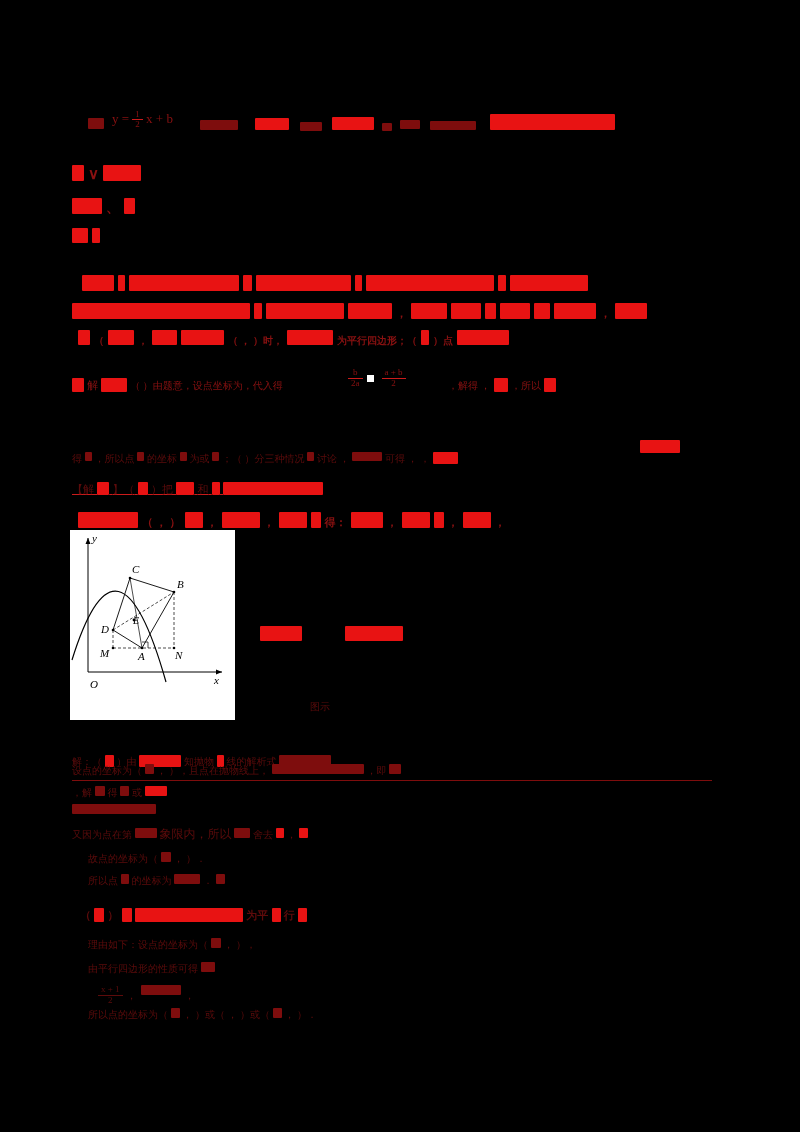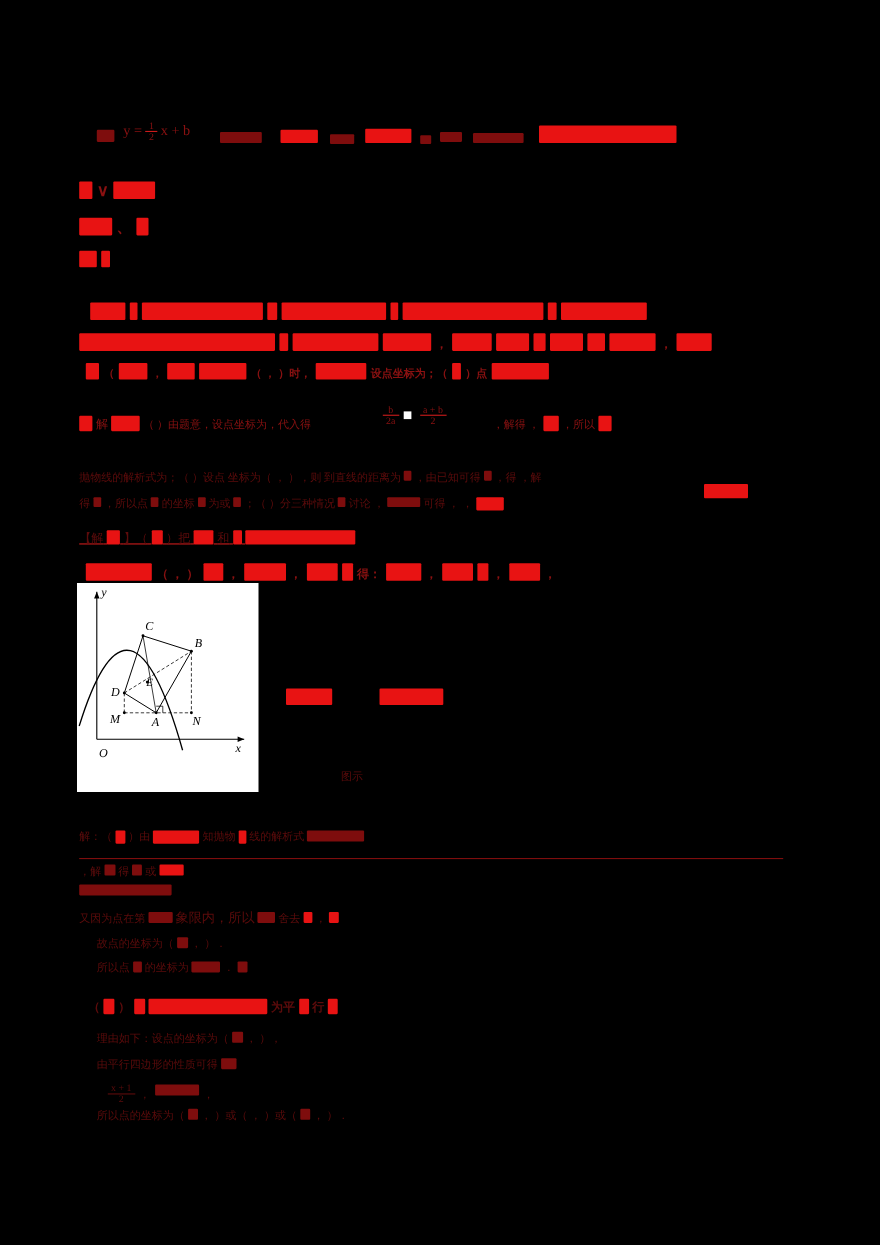--- a/index.html
+++ b/index.html
@@ -183,21 +183,21 @@
   </div>
   <div class="line big bold" style="left:78px; top:330px;">
     <span class="blk2" style="width:12px;height:15px;">&nbsp;</span>
     <span class="dark" style="font-size:10px;">（</span>
     <span class="blk2" style="width:26px;height:15px;">&nbsp;</span>
     <span class="dark" style="font-size:10px;">，</span>
     <span class="blk2" style="width:25px;height:15px;">&nbsp;</span>
     <span class="blk2" style="width:43px;height:15px;">&nbsp;</span>
     <span class="dark" style="font-size:10px;">（ ，  ）时，</span>
     <span class="blk2" style="width:46px;height:15px;">&nbsp;</span>
-    <span class="dark" style="font-size:10px;">设点坐标为；（</span>
+    <span class="dark" style="font-size:10px;">为平行四边形；（</span>
     <span class="blk2" style="width:8px;height:15px;">&nbsp;</span>
     <span class="dark" style="font-size:10px;">）点</span>
     <span class="blk2" style="width:52px;height:15px;">&nbsp;</span>
   </div>
 
   <div class="line med" style="left:72px; top:378px;">
     <span class="blk2 bold" style="width:12px;height:14px;">&nbsp;</span>
     <span class="dark" style="font-size:11px;"> 解 </span>
     <span class="blk2 bold" style="width:26px;height:14px;">&nbsp;</span>
     <span class="dark" style="font-size:10px;">（ ）由题意，设点坐标为，代入得</span>
@@ -213,28 +213,20 @@
       <span class="den">2</span>
     </span>
   </div>
   <div class="line med" style="left:448px; top:378px;">
     <span class="dark" style="font-size:10px;">，解得   ，</span>
     <span class="blk2 bold" style="width:14px;height:14px;">&nbsp;</span>
     <span class="dark" style="font-size:10px;">，所以</span>
     <span class="blk2 bold" style="width:12px;height:14px;">&nbsp;</span>
   </div>
 
-  <div class="line small" style="left:72px; top:428px;">
-    <span class="darker" style="font-size:10px;">抛物线的解析式为；（  ）设点  坐标为（  ，  ），则  到直线的距离为</span>
-    <span class="blk" style="width:7px;height:9px;">&nbsp;</span>
-    <span class="darker" style="font-size:10px;">，由已知可得</span>
-    <span class="blk" style="width:7px;height:9px;">&nbsp;</span>
-    <span class="darker" style="font-size:10px;">，得</span>
-    <span class="darker" style="font-size:10px;">  ，解</span>
-  </div>
   <div class="line small" style="left:72px; top:452px;">
     <span class="darker" style="font-size:10px;">得</span>
     <span class="blk" style="width:7px;height:9px;">&nbsp;</span>
     <span class="darker" style="font-size:10px;">，所以点</span>
     <span class="blk" style="width:7px;height:9px;">&nbsp;</span>
     <span class="darker" style="font-size:10px;">的坐标</span>
     <span class="blk" style="width:7px;height:9px;">&nbsp;</span>
     <span class="darker" style="font-size:10px;">为或</span>
     <span class="blk" style="width:7px;height:9px;">&nbsp;</span>
     <span class="darker" style="font-size:10px;">；（  ）分三种情况</span>
@@ -335,20 +327,28 @@
   <div class="line small" style="left:72px; top:740px;margin-top:15px;">
     <span class="darker" style="font-size:10px;">解：（</span>
     <span class="blk2 bold" style="width:9px;height:12px;">&nbsp;</span>
     <span class="darker" style="font-size:10px;">）由</span>
     <span class="blk2 bold" style="width:42px;height:12px;">&nbsp;</span>
     <span class="darker" style="font-size:10px;">知抛物</span>
     <span class="blk2 bold" style="width:7px;height:12px;">&nbsp;</span>
     <span class="darker" style="font-size:10px;">线的解析式</span>
     <span class="blk" style="width:52px;height:10px;">&nbsp;</span>
   </div>
+  <div class="line small" style="left:72px; top:764px;">
+    <span class="darker" style="font-size:10px;">设点的坐标为（</span>
+    <span class="blk" style="width:9px;height:10px;">&nbsp;</span>
+    <span class="darker" style="font-size:10px;">，  ），且点在抛物线上，</span>
+    <span class="blk" style="width:92px;height:10px;">&nbsp;</span>
+    <span class="darker" style="font-size:10px;">，即</span>
+    <span class="blk" style="width:12px;height:10px;">&nbsp;</span>
+  </div>
   <div class="hr" style="left:72px; top:780px; width:640px;"></div>
   <div class="line small" style="left:72px; top:786px;">
     <span class="darker" style="font-size:10px;">，解</span>
     <span class="blk" style="width:10px;height:10px;">&nbsp;</span>
     <span class="darker" style="font-size:10px;">得</span>
     <span class="blk" style="width:9px;height:10px;">&nbsp;</span>
     <span class="darker" style="font-size:10px;">或</span>
     <span class="blk2" style="width:22px;height:10px;">&nbsp;</span>
   </div>
   <div class="line small" style="left:72px; top:804px;">

